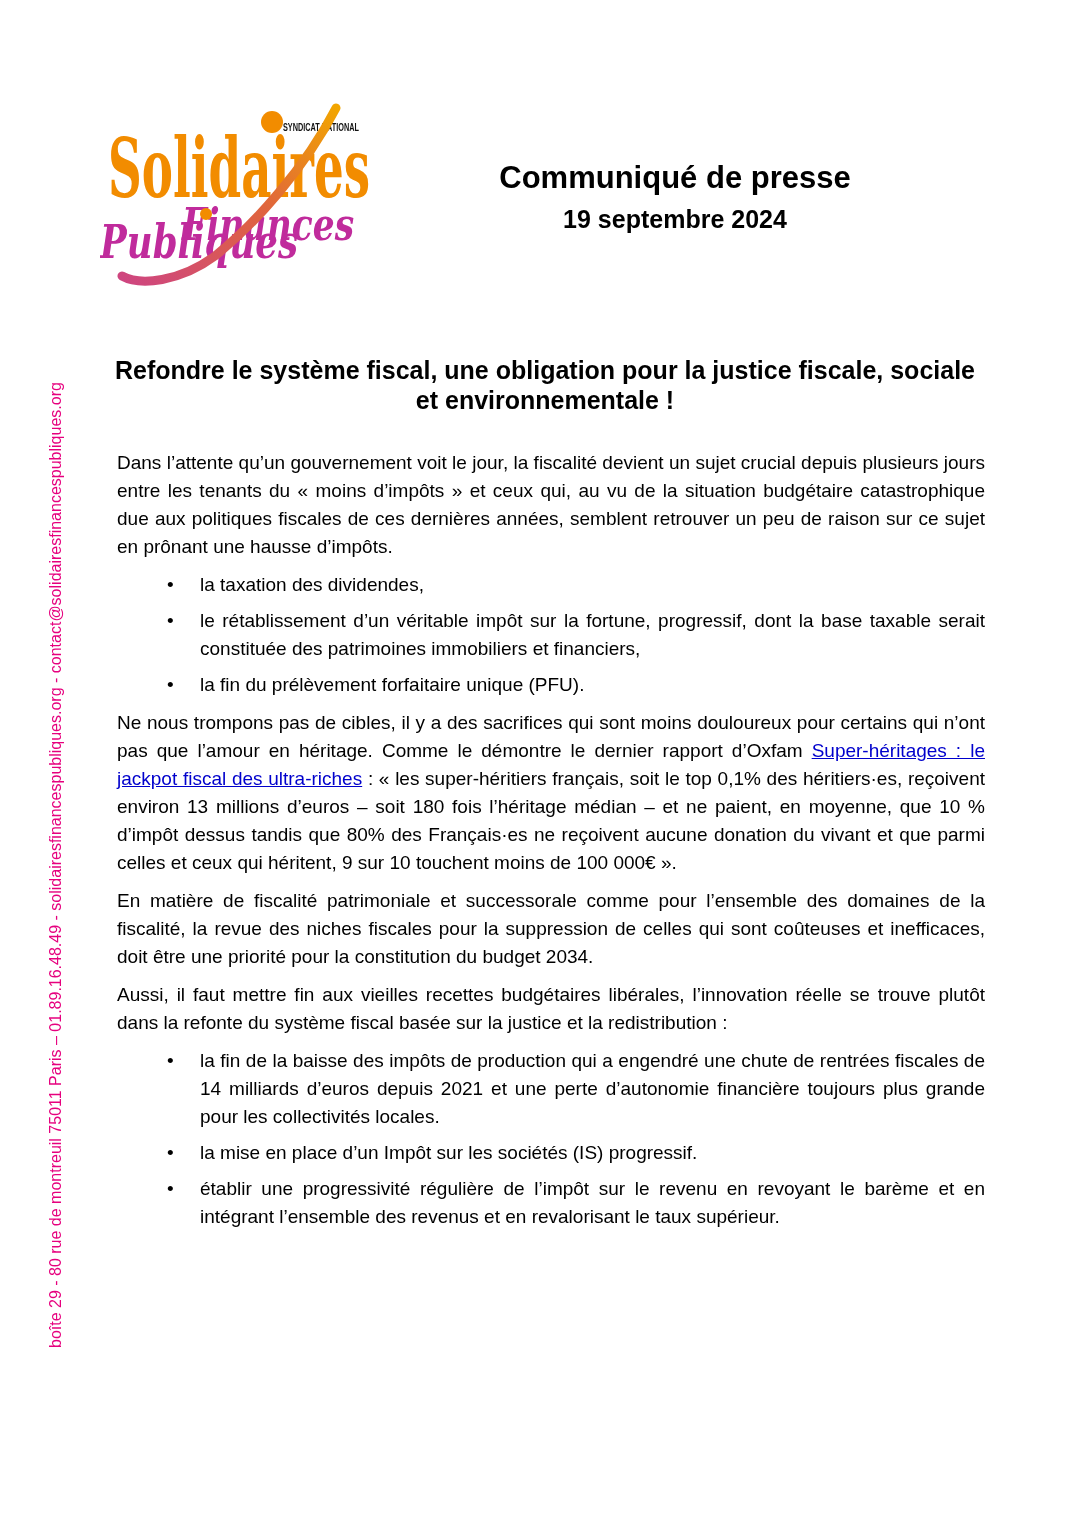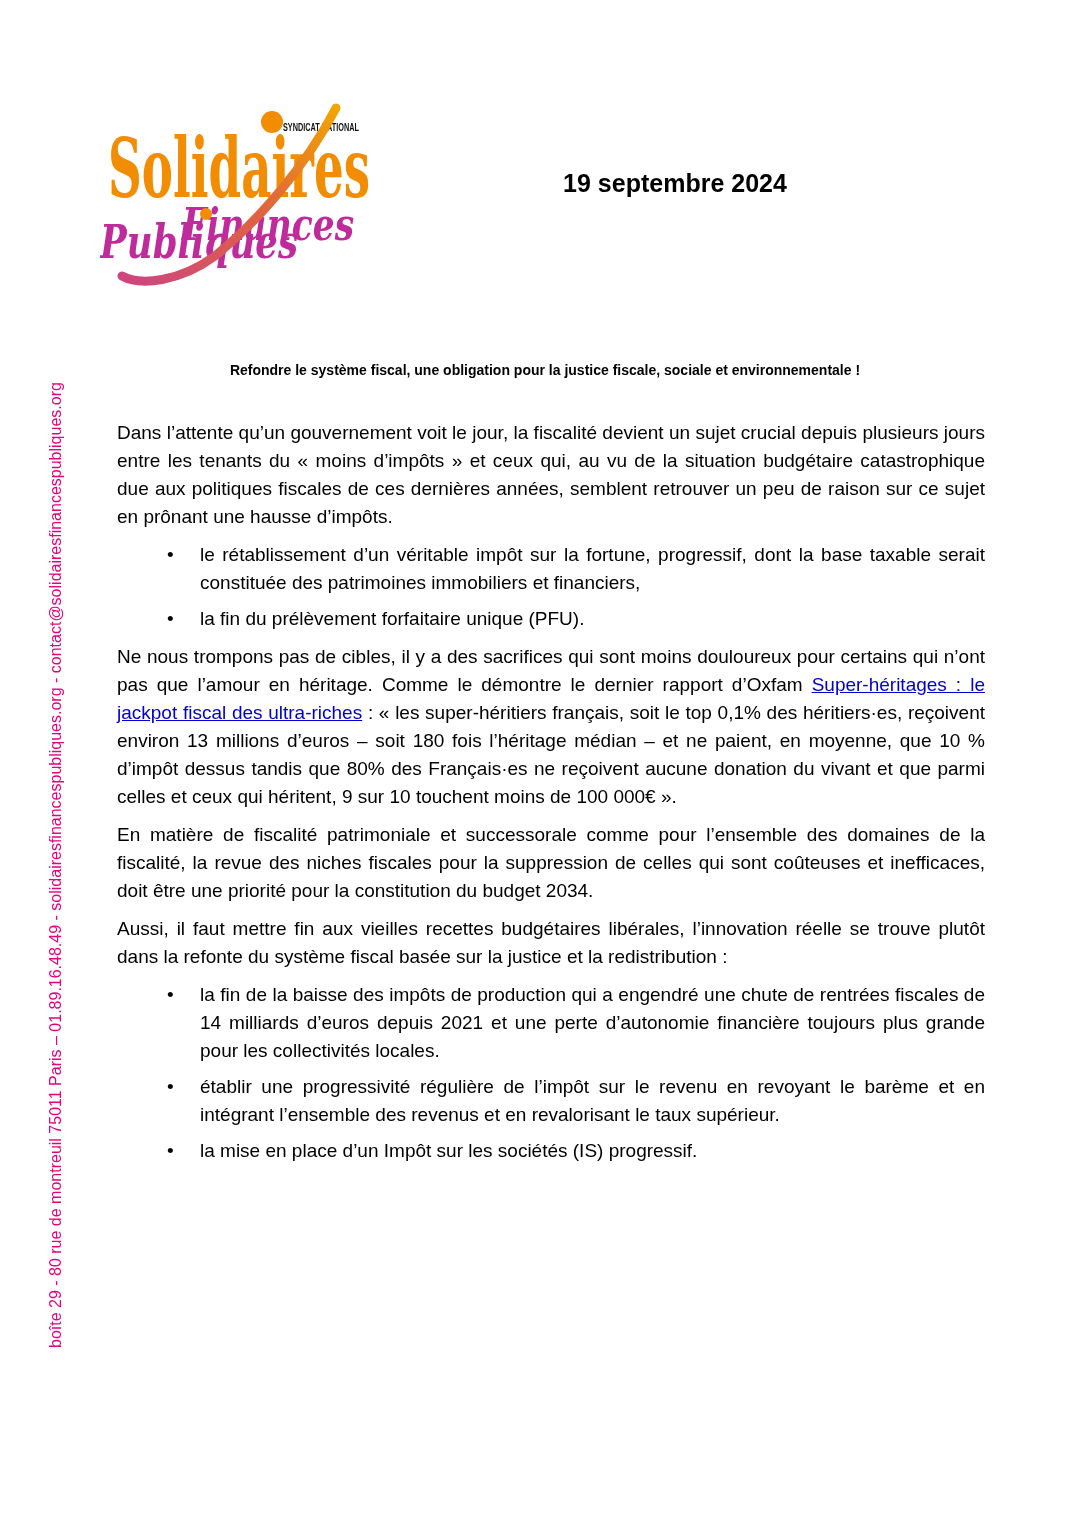--- a/index.html
+++ b/index.html
@@ -25,21 +25,21 @@
     position:absolute; left:46px; top:1348px;
     transform:rotate(-90deg); transform-origin:0 0;
     white-space:nowrap;
     font-size:16px; line-height:20px;
     color:#E6007E;
   }
 
   
   .content { position:absolute; left:105px; top:355px; width:880px; font-size:19px; line-height:28px; }
   .doc-heading {
-    font-size:14px; line-height:30px; font-weight:bold;
+    font-size:25px; line-height:30px; font-weight:bold;
     text-align:center; margin:0 0 34px 0;
   }
   .content p { margin:0 0 10px 12px; text-align:justify; }
   .content ul { list-style:none; margin:0 0 10px 0; padding:0; }
   .content li { position:relative; margin:0 0 8px 0; padding-left:95px; text-align:justify; }
   .content li::before { content:"\2022"; position:absolute; left:62px; top:0; }
   .doc-link { color:#0000CC; text-decoration:underline; cursor:pointer; }
 </style>
 </head>
 <body>
@@ -59,40 +59,42 @@
       <text x="82" y="144" font-family="'DejaVu Serif', serif" font-weight="bold" font-style="italic" font-size="44" textLength="172" lengthAdjust="spacingAndGlyphs" fill="#C02B9C">Finances</text>
       <text x="0" y="162" font-family="'DejaVu Serif', serif" font-weight="bold" font-style="italic" font-size="46" textLength="198" lengthAdjust="spacingAndGlyphs" fill="#C02B9C">Publiques</text>
       <text x="183" y="35" font-family="'Liberation Sans', sans-serif" font-weight="bold" font-size="11" textLength="76" lengthAdjust="spacingAndGlyphs" fill="#111111">SYNDICAT NATIONAL</text>
       <circle cx="172" cy="26" r="11" fill="#F28C00"></circle>
       <circle cx="106" cy="118" r="6" fill="#F28C00"></circle>
       <path d="M 22 180 C 40 190 80 186 115 160 C 155 128 205 72 236 12" fill="none" stroke="url(#swooshGrad)" stroke-width="9" stroke-linecap="round"></path>
     </svg>
   </div>
 
   <div class="header-block">
+    <div class="header-title">Communiqué de presse</div>
     <div class="header-date">19 septembre 2024</div>
   </div>
 
   <div class="sidebar-text">boîte 29 - 80 rue de montreuil 75011 Paris – 01.89.16.48.49 - solidairesfinancespubliques.org - contact@solidairesfinancespubliques.org</div>
 
   <div class="content">
     <h1 class="doc-heading">Refondre le système fiscal, une obligation pour la justice fiscale, sociale et environnementale !</h1>
 
     <p>Dans l’attente qu’un gouvernement voit le jour, la fiscalité devient un sujet crucial depuis plusieurs jours entre les tenants du « moins d’impôts » et ceux qui, au vu de la situation budgétaire catastrophique due aux politiques fiscales de ces dernières années, semblent retrouver un peu de raison sur ce sujet en prônant une hausse d’impôts.</p>
 
     <ul>
+      <li>la taxation des dividendes,</li>
       <li>le rétablissement d’un véritable impôt sur la fortune, progressif, dont la base taxable serait constituée des patrimoines immobiliers et financiers,</li>
       <li>la fin du prélèvement forfaitaire unique (PFU).</li>
     </ul>
 
     <p><span>Ne nous trompons pas de cibles, il y a des sacrifices qui sont moins douloureux pour certains qui n’ont pas que l’amour en héritage. Comme le démontre le dernier rapport d’Oxfam </span><a class="doc-link">Super-héritages : le jackpot fiscal des ultra-riches</a><span> : «  les super-héritiers français, soit le top 0,1% des héritiers·es, reçoivent environ 13 millions d’euros – soit 180 fois l’héritage médian – et ne paient, en moyenne, que 10 % d’impôt dessus tandis que 80% des Français·es ne reçoivent aucune donation du vivant et que parmi celles et ceux qui héritent, 9 sur 10 touchent moins de 100 000€  ».</span></p>
 
     <p>En matière de fiscalité patrimoniale et successorale comme pour l’ensemble des domaines de la fiscalité, la revue des niches fiscales pour la suppression de celles qui sont coûteuses et inefficaces, doit être une priorité pour la constitution du budget 2034.</p>
     <p>Aussi, il faut mettre fin aux vieilles recettes budgétaires libérales, l’innovation réelle se trouve plutôt dans la refonte du système fiscal basée sur la justice et la redistribution :</p>
 
     <ul>
       <li>la fin de la baisse des impôts de production qui a engendré une chute de rentrées fiscales de 14 milliards d’euros depuis 2021 et une perte d’autonomie financière toujours plus grande pour les collectivités locales.</li>
+      <li>la mise en place d’un Impôt sur les sociétés (IS) progressif.</li>
       <li>établir une progressivité régulière de l’impôt sur le revenu en revoyant le barème et en intégrant l’ensemble des revenus et en revalorisant le taux supérieur.</li>
-      <li>la mise en place d’un Impôt sur les sociétés (IS) progressif.</li>
     </ul>
   </div>
 
 </div>
 
 </body></html>

